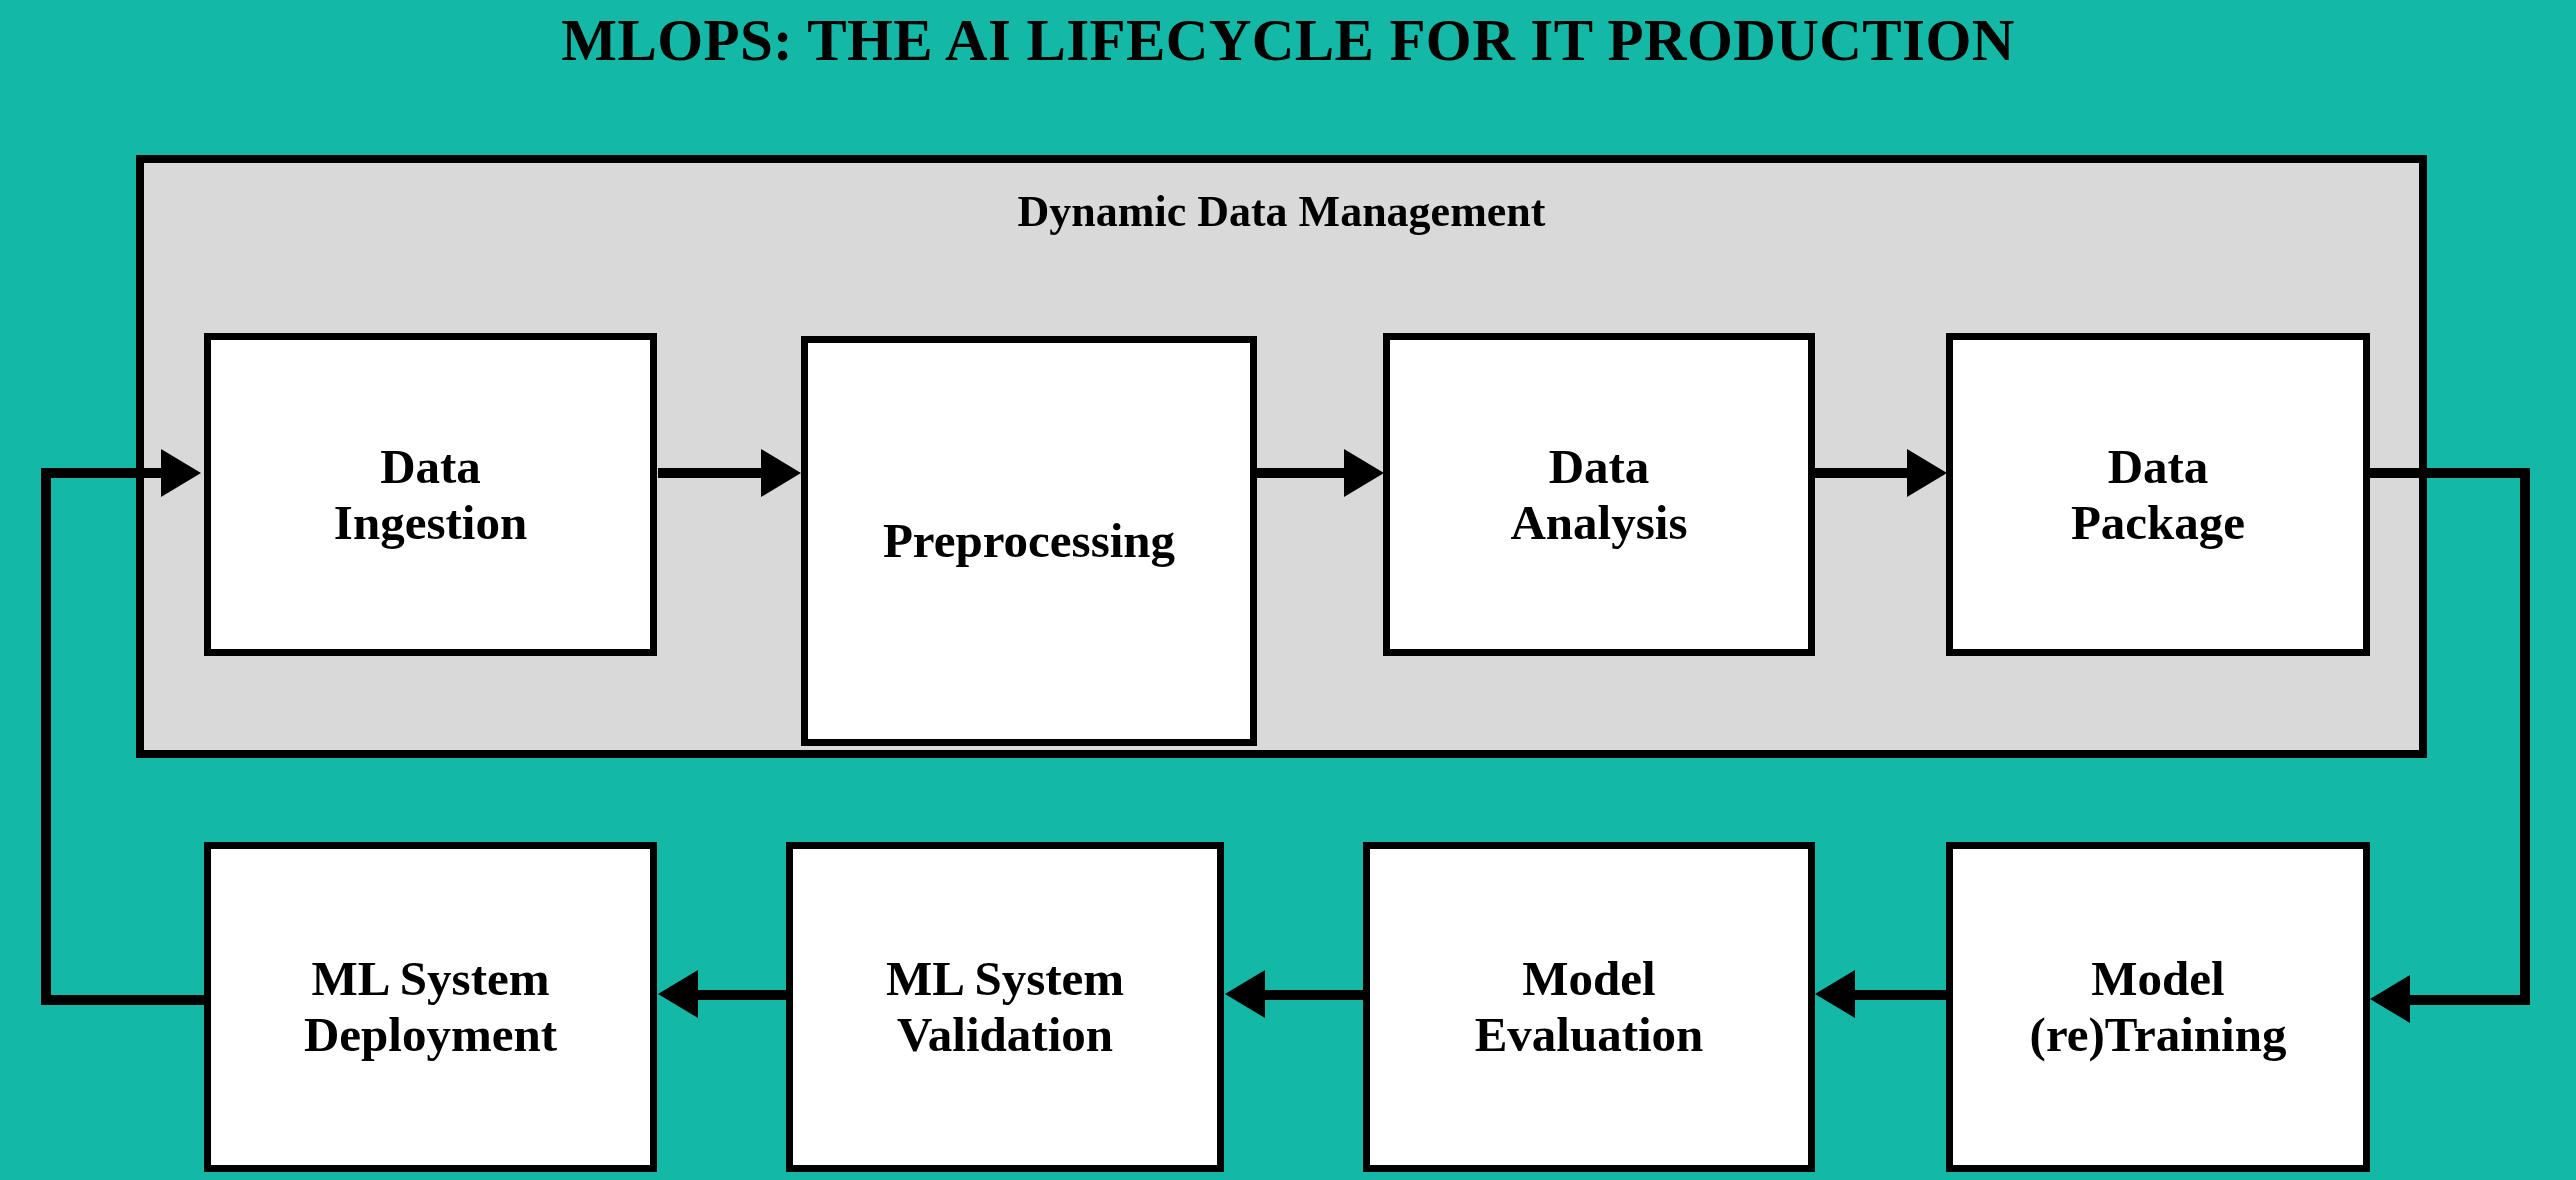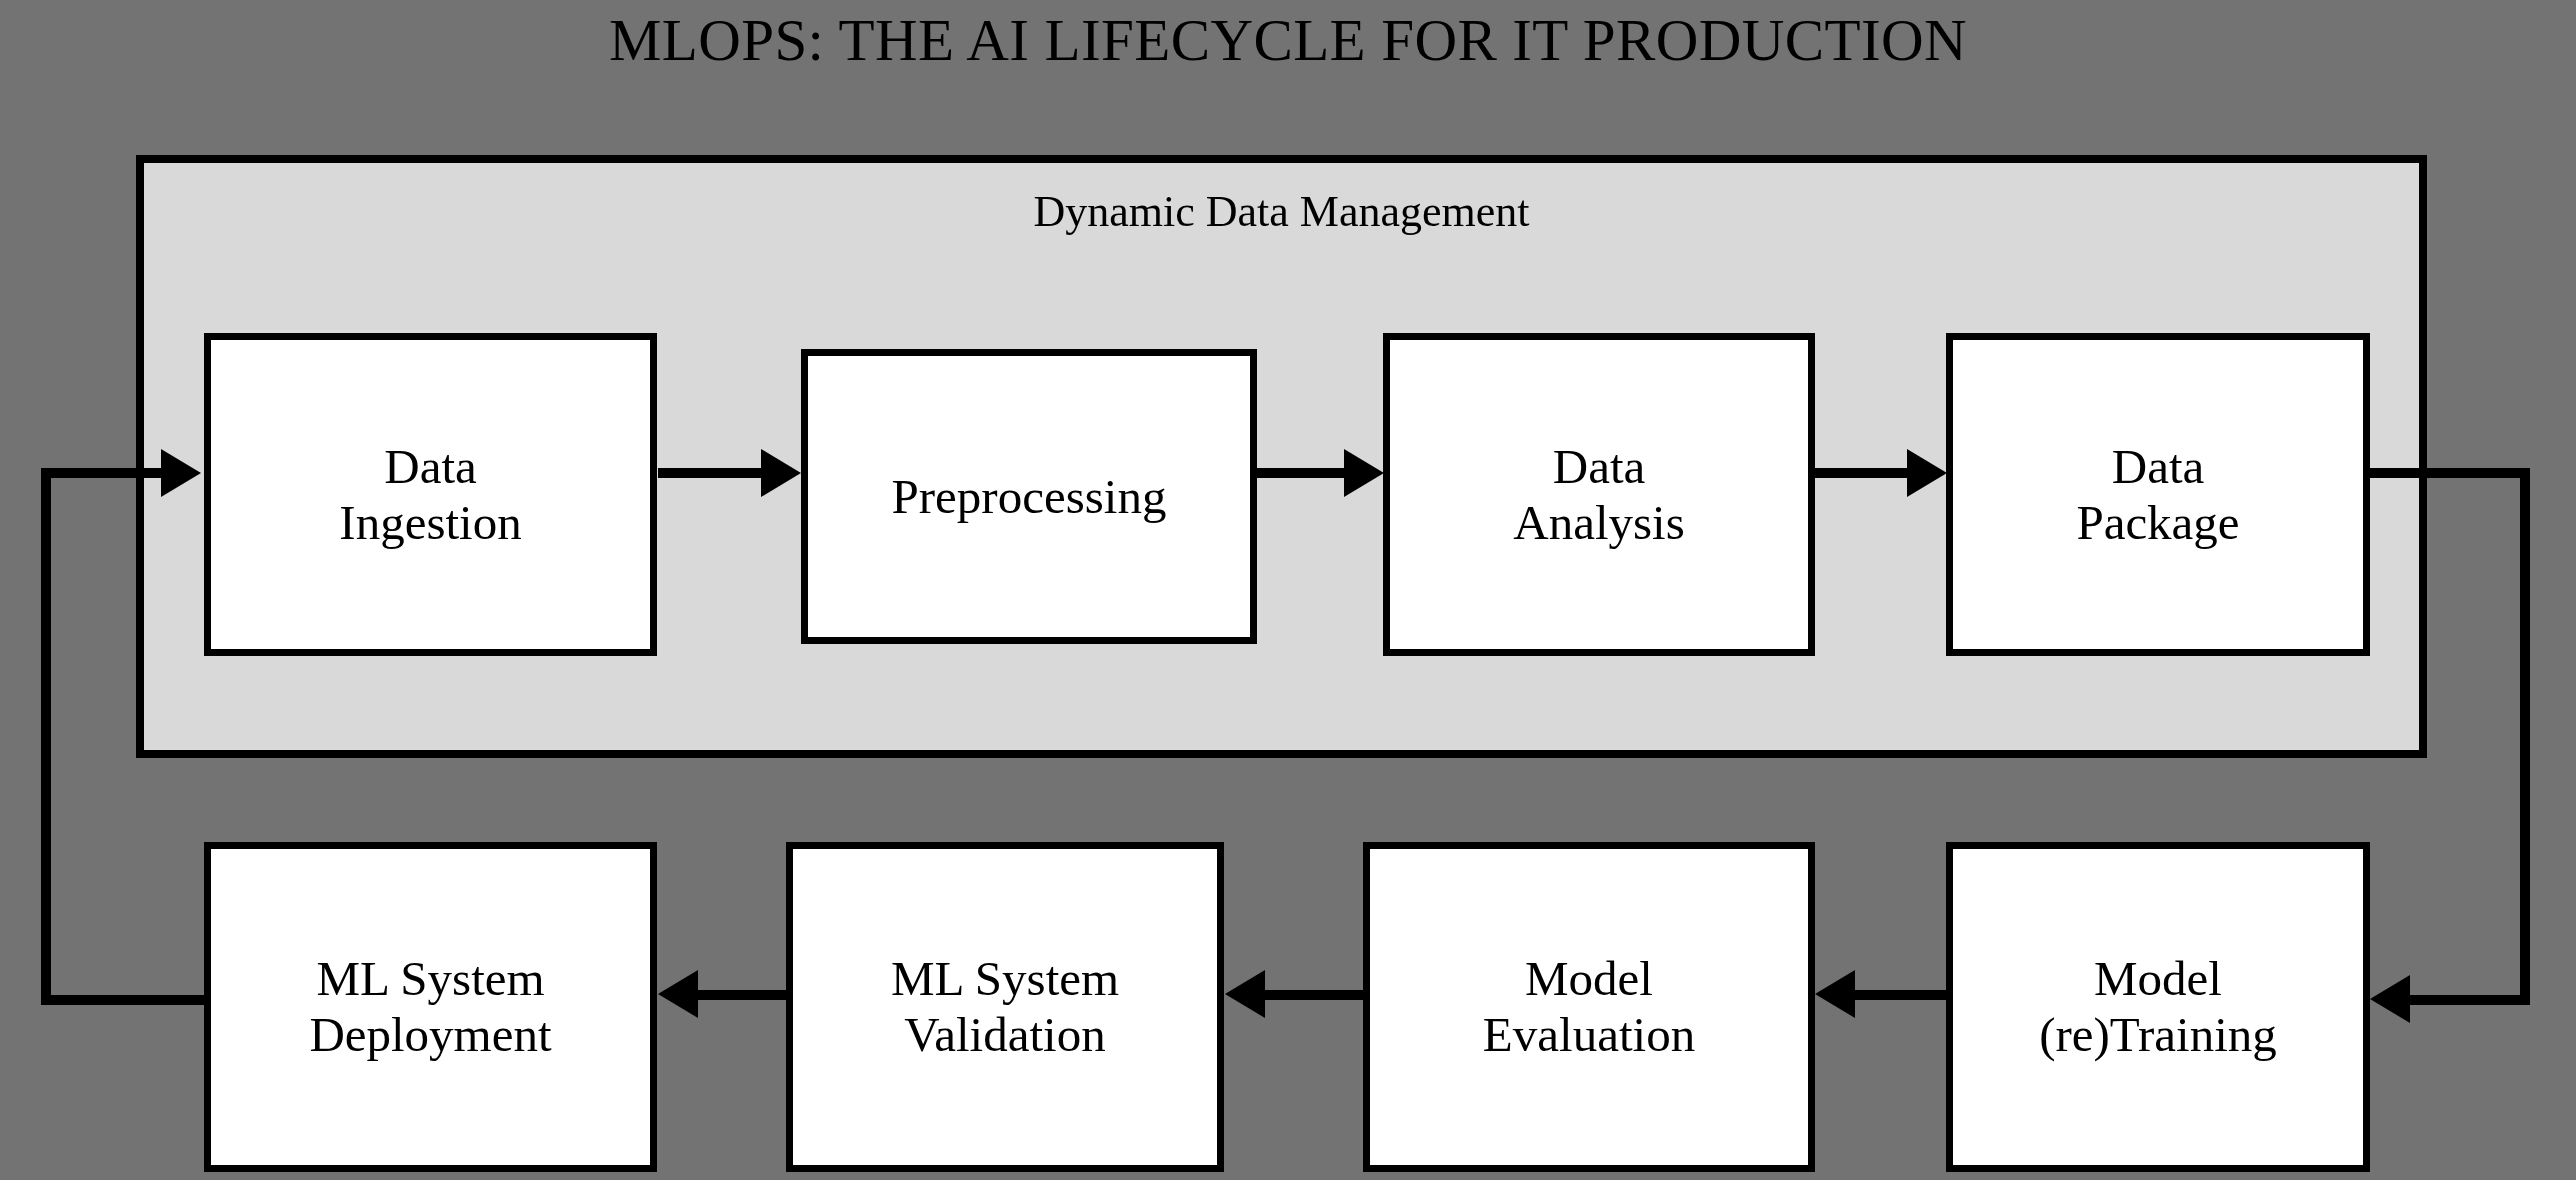--- a/index.html
+++ b/index.html
@@ -9,22 +9,23 @@
     background: #ffffff;
   }
   body {
     font-family: "Liberation Serif", "DejaVu Serif", serif;
     color: #000000;
   }
   #canvas {
     position: relative;
     width: 2576px;
     height: 1180px;
-    background: #737373;
+    background: #14b8a6;
     overflow: hidden;
+    font-weight: bold;
   }
   
   #diagram-title {
     position: absolute;
     left: 0;
     top: 11px;
     width: 2576px;
     text-align: center;
     font-size: 59px;
     line-height: 1.0;
@@ -112,21 +113,21 @@
 
   <div id="group-box">
     <div id="group-label">Dynamic Data Management</div>
   </div>
 
   <div class="node" style="left:204px; top:333px; width:453px; height:323px;">
     <span class="node-label">Data
 Ingestion</span>
   </div>
 
-  <div class="node" style="left:801px; top:349px; width:456px; height:295px;">
+  <div class="node" style="left:801px; top:336px; width:456px; height:410px;">
     <span class="node-label">Preprocessing</span>
   </div>
 
   <div class="node" style="left:1383px; top:333px; width:432px; height:323px;">
     <span class="node-label">Data
 Analysis</span>
   </div>
 
   <div class="node" style="left:1946px; top:333px; width:424px; height:323px;">
     <span class="node-label">Data

